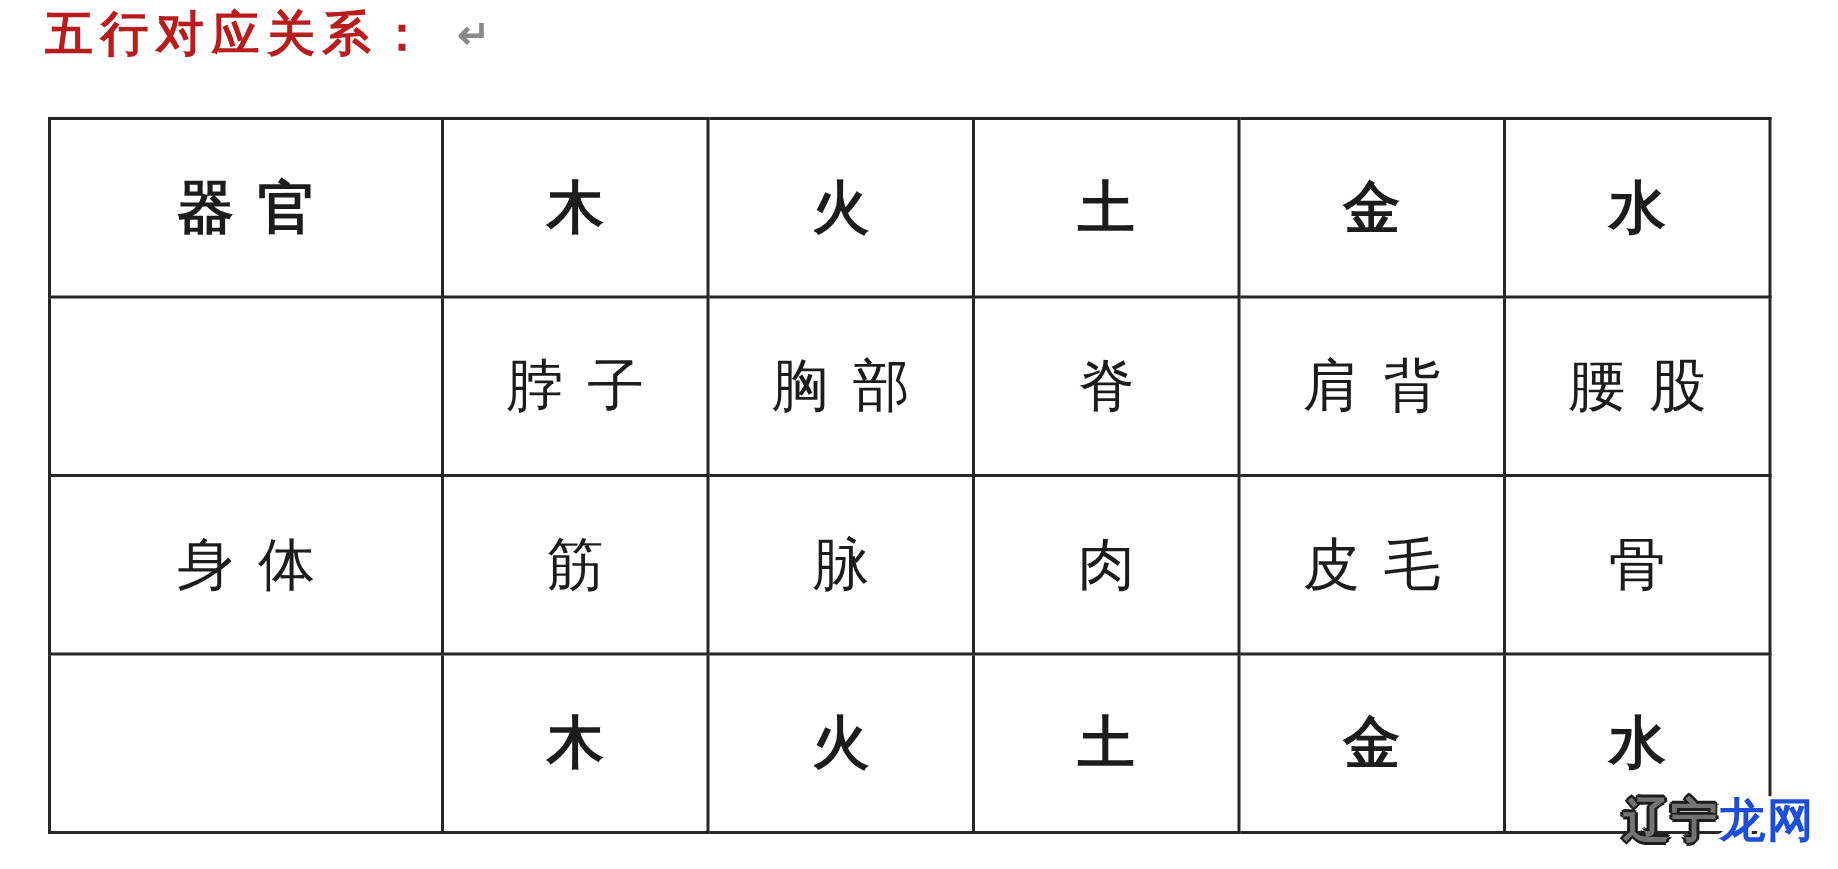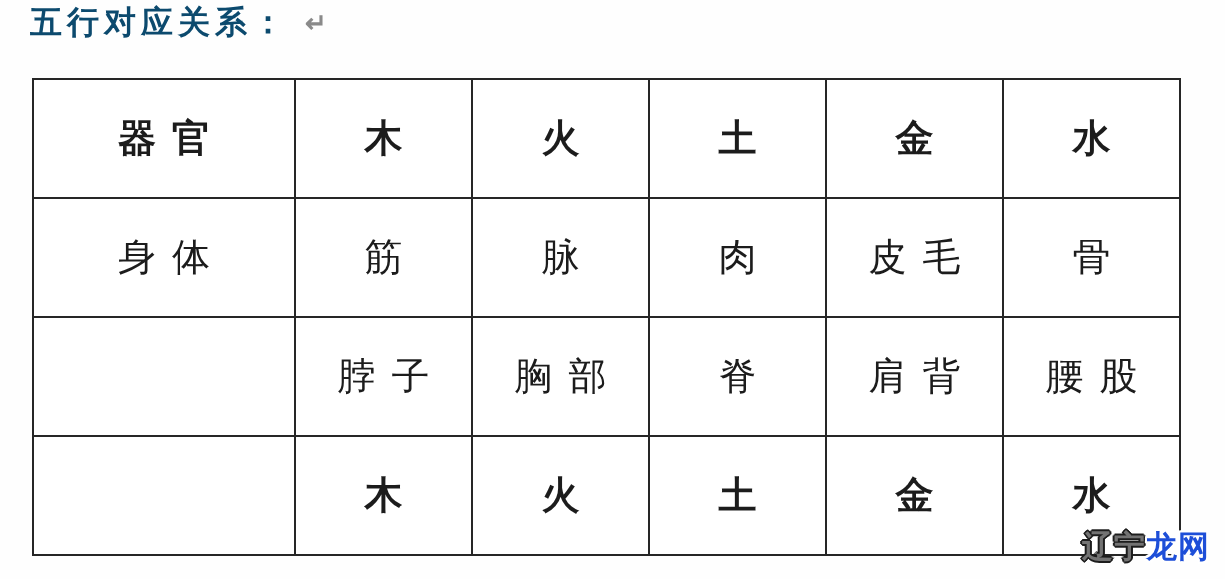--- a/index.html
+++ b/index.html
@@ -25,21 +25,21 @@
     left: 30px;
     top: 2px;
     height: 42px;
     display: flex;
     align-items: center;
     white-space: nowrap;
   }
   .page-title {
     font-size: 32px;
     font-weight: 700;
-    color: #0c4a6e;
+    color: #b91c1c;
     letter-spacing: 5px;
     font-family: "Liberation Sans", sans-serif;
   }
   .return-mark {
     color: #8a8a8a;
     font-size: 26px;
     font-weight: 700;
     margin-left: 16px;
     line-height: 1;
   }
@@ -138,34 +138,34 @@
     <tbody>
       <tr>
         <th><span class="ct">器官</span></th>
         <th><span class="ct">木</span></th>
         <th><span class="ct">火</span></th>
         <th><span class="ct">土</span></th>
         <th><span class="ct">金</span></th>
         <th><span class="ct">水</span></th>
       </tr>
       <tr>
+        <td><span class="ct"></span></td>
+        <td><span class="ct">脖子</span></td>
+        <td><span class="ct">胸部</span></td>
+        <td><span class="ct">脊</span></td>
+        <td><span class="ct">肩背</span></td>
+        <td><span class="ct">腰股</span></td>
+      </tr>
+      <tr>
         <td><span class="ct">身体</span></td>
         <td><span class="ct">筋</span></td>
         <td><span class="ct">脉</span></td>
         <td><span class="ct">肉</span></td>
         <td><span class="ct">皮毛</span></td>
         <td><span class="ct">骨</span></td>
-      </tr>
-      <tr>
-        <td><span class="ct"></span></td>
-        <td><span class="ct">脖子</span></td>
-        <td><span class="ct">胸部</span></td>
-        <td><span class="ct">脊</span></td>
-        <td><span class="ct">肩背</span></td>
-        <td><span class="ct">腰股</span></td>
       </tr>
       <tr class="bold-row">
         <td><span class="ct"></span></td>
         <td><span class="ct">木</span></td>
         <td><span class="ct">火</span></td>
         <td><span class="ct">土</span></td>
         <td><span class="ct">金</span></td>
         <td><span class="ct">水</span></td>
       </tr>
     </tbody>

